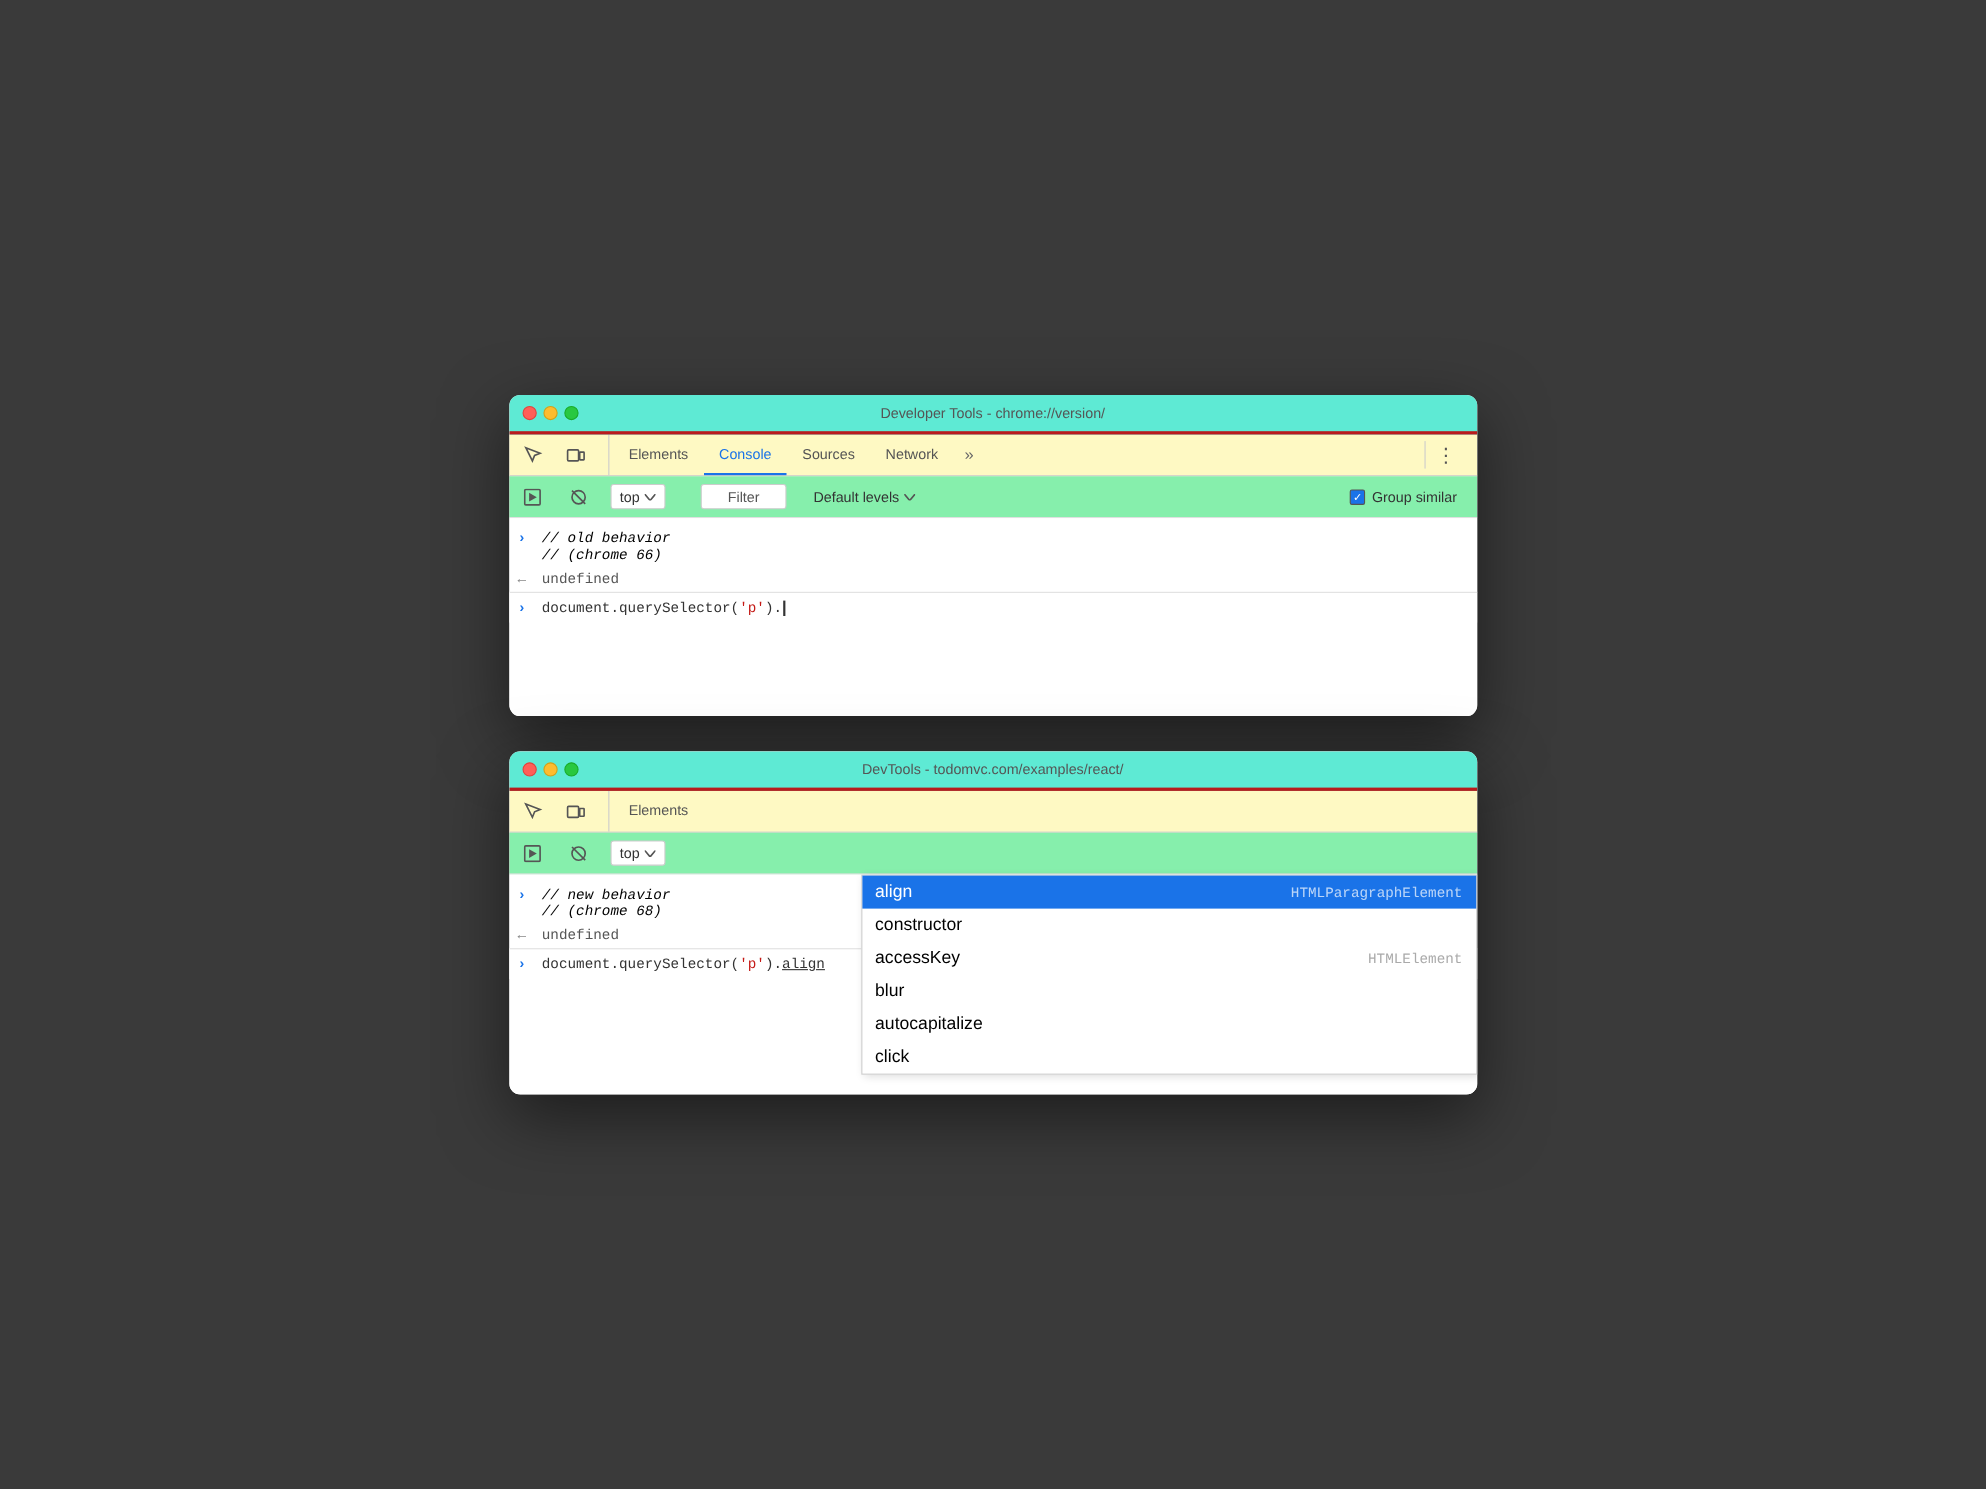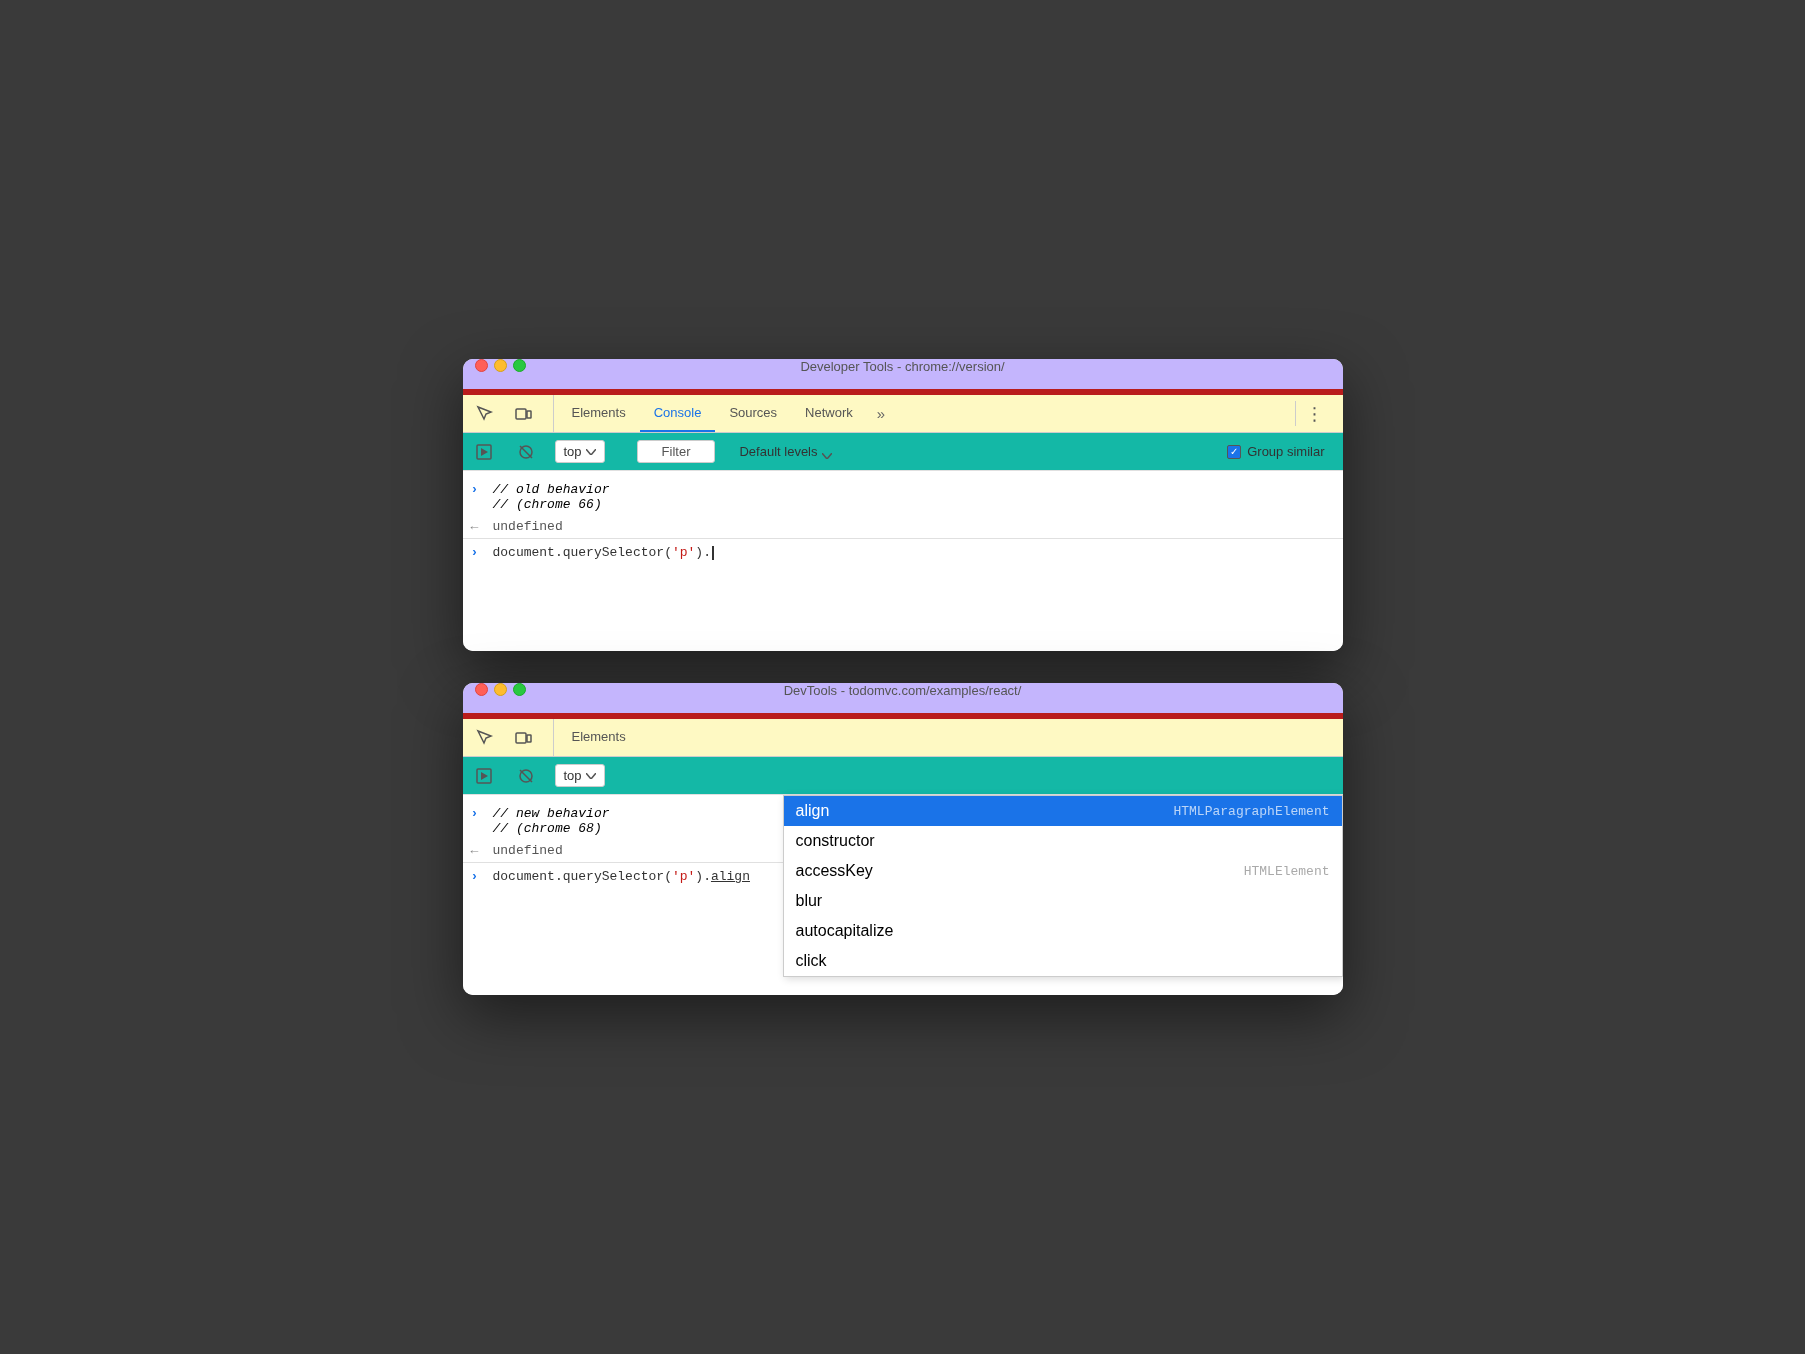--- a/index.html
+++ b/index.html
@@ -18,26 +18,26 @@
     
     .devtools-window {
       width: 880px;
       border-radius: 10px;
       overflow: hidden;
       box-shadow: 0 20px 60px rgba(0,0,0,0.5);
       background: #f5f5f5;
     }
 
     .title-bar {
-      background: #c4b5fd;
+      background: #5eead4;
       height: 36px;
       display: flex;
-      align-items: flex-start;
+      align-items: center;
       padding: 0 12px;
-      border-bottom: 6px solid #b91c1c;
+      border-bottom: 3px solid #b91c1c;
       position: relative;
     }
 
     .title-bar-title {
       position: absolute;
       left: 50%;
       transform: translateX(-50%);
       font-size: 13px;
       color: #555;
       white-space: nowrap;
@@ -128,21 +128,21 @@
       align-items: center;
       padding: 0 10px;
       font-size: 18px;
       color: #555;
       cursor: pointer;
       letter-spacing: 1px;
     }
 
     
     .console-toolbar {
-      background: #14b8a6;
+      background: #86efac;
       display: flex;
       align-items: center;
       height: 38px;
       padding: 0 8px;
       border-bottom: 1px solid #e0e0e0;
       gap: 16px;
     }
 
     .console-icon-btn {
       width: 26px;
@@ -174,21 +174,21 @@
       border-radius: 3px;
       font-size: 13px;
       color: #555;
       cursor: pointer;
       background: white;
       margin-left: 16px;
     }
 
     .default-levels-btn {
       display: flex;
-      align-items: flex-end;
+      align-items: center;
       gap: 4px;
       padding: 3px 8px;
       font-size: 13px;
       color: #333;
       cursor: pointer;
     }
 
     .group-similar {
       display: flex;
       align-items: center;

